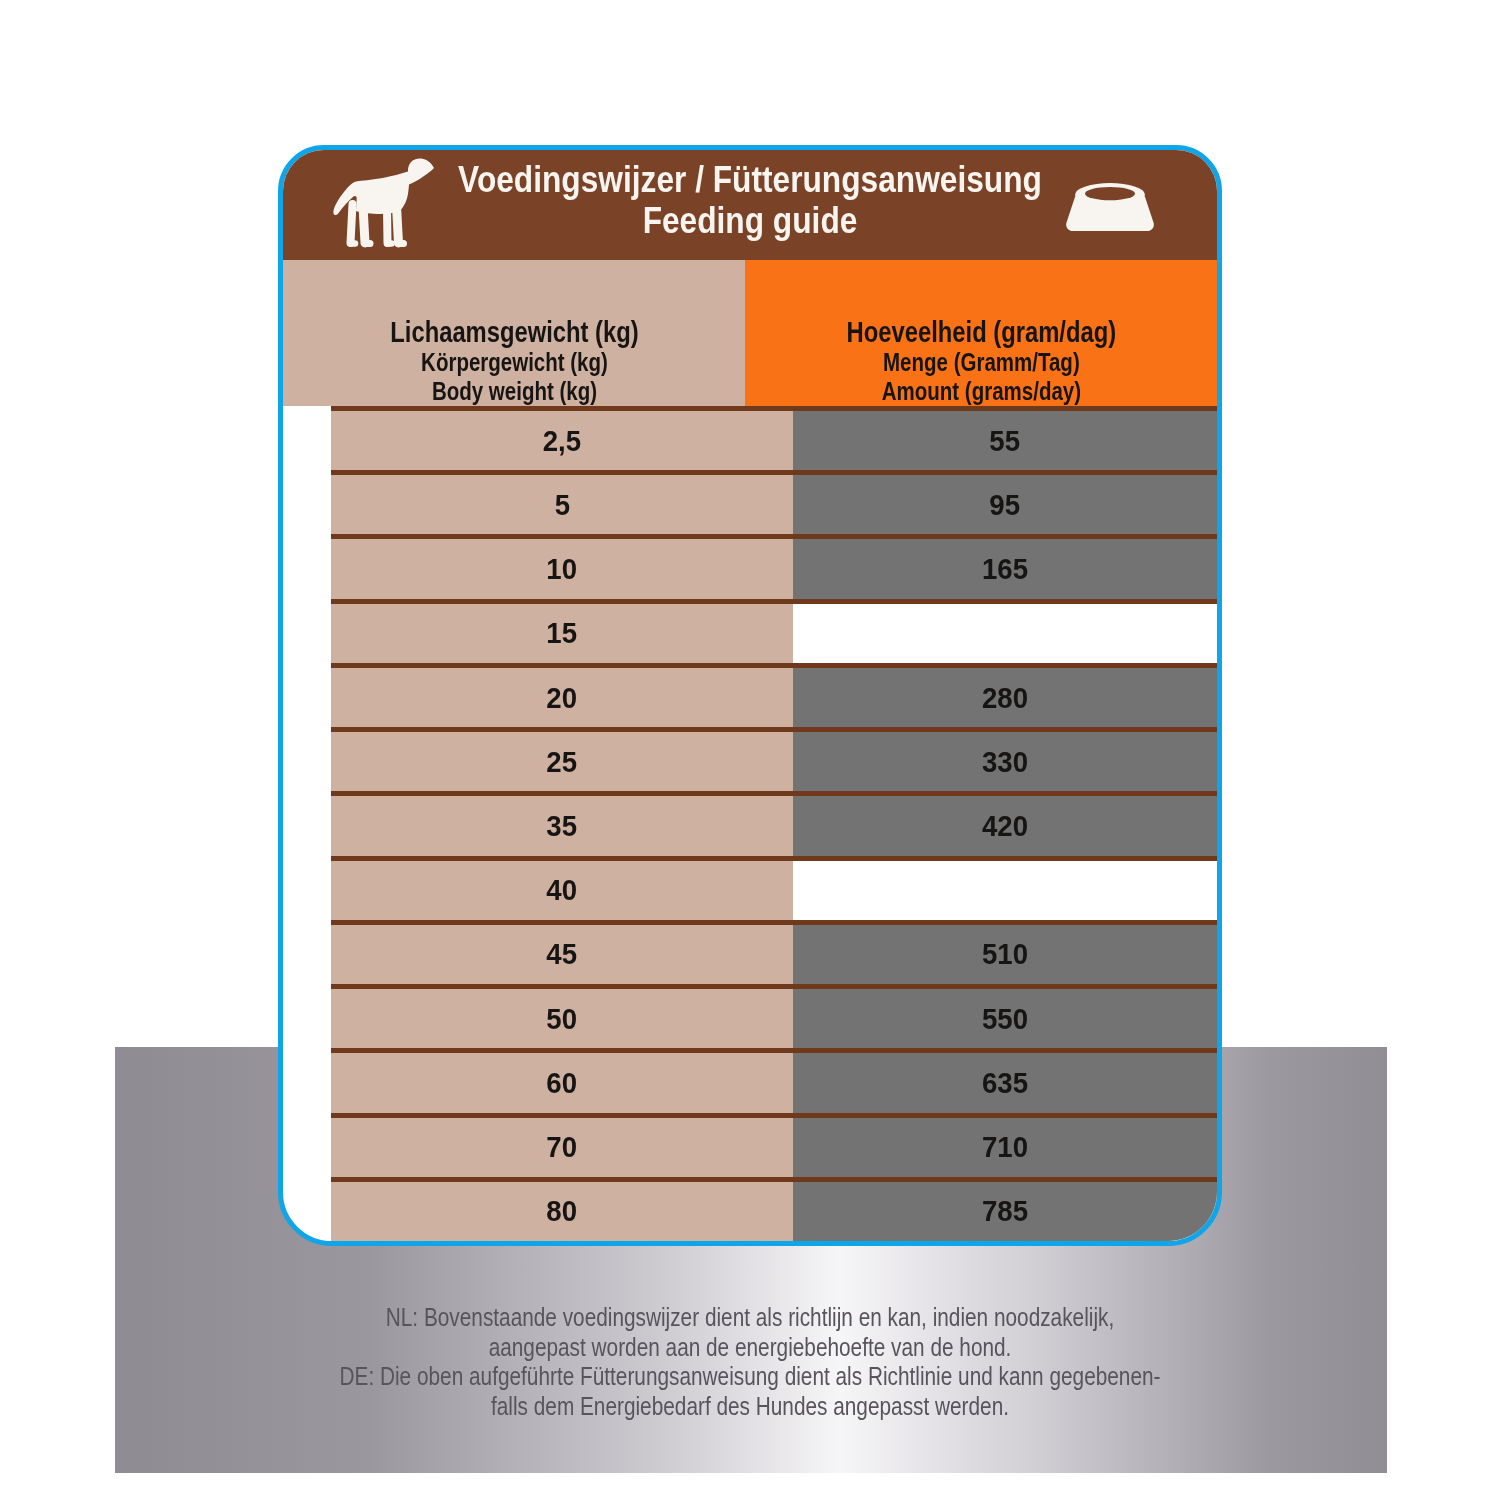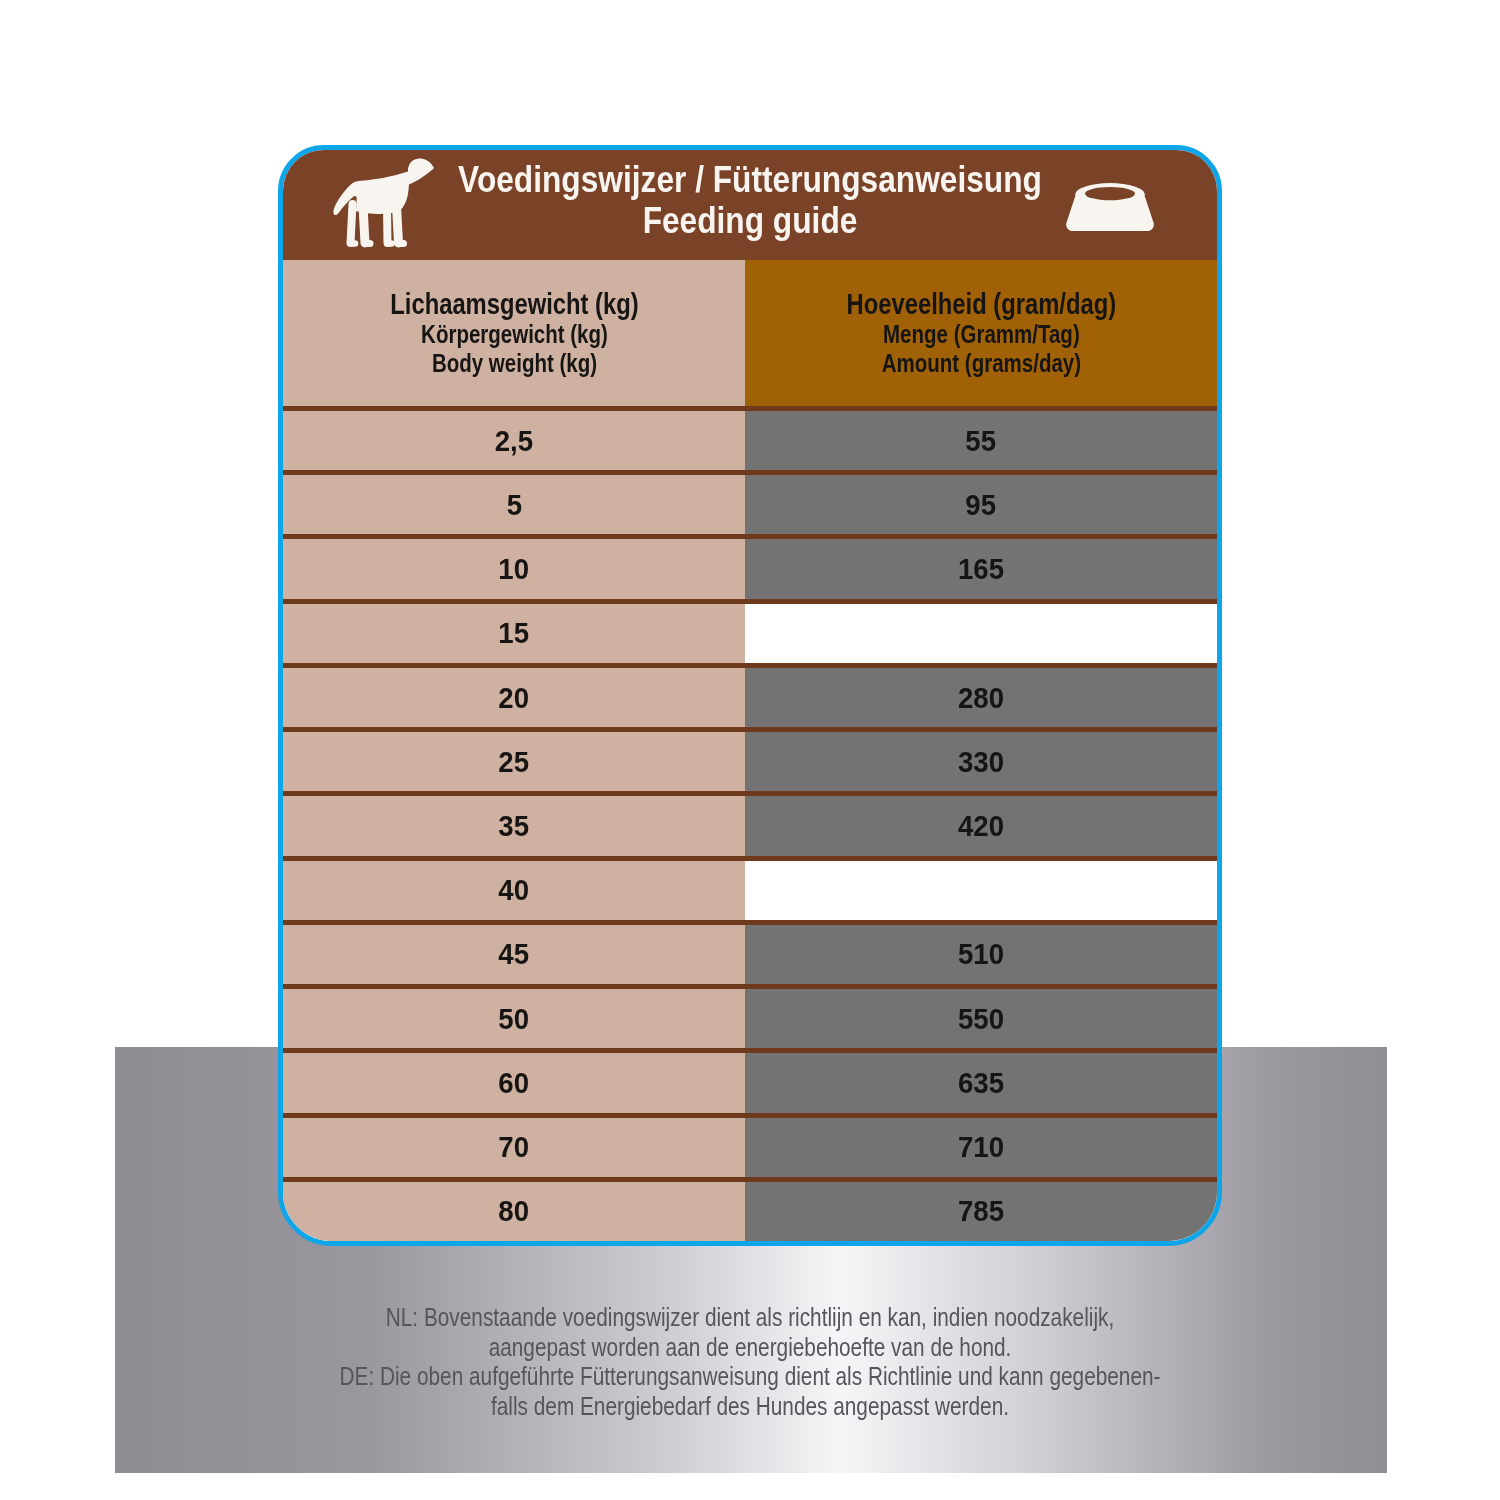--- a/index.html
+++ b/index.html
@@ -16,29 +16,29 @@
     display:flex;flex-direction:column;background:#ffffff;}
 
   .card-header{position:relative;height:110px;flex:0 0 110px;background:#7a4226;color:#f8f4f0;}
   .titles{position:absolute;left:0;right:0;top:9px;text-align:center;transform:scaleX(0.88);}
   .title-line{font-size:36px;font-weight:bold;line-height:41px;white-space:nowrap;}
 
   .dog-svg{position:absolute;left:48px;top:6px;}
   .bowl-svg{position:absolute;right:60px;top:30px;}
 
   .col-headers{display:flex;height:146px;flex:0 0 146px;}
-  .colh{display:flex;flex-direction:column;justify-content:center;align-items:center;
+  .colh{display:flex;flex-direction:column;justify-content:flex-end;align-items:center;
         color:#171513;transform-origin:50% 50%;}
   .colh-inner{transform:scaleX(0.82);text-align:center;white-space:nowrap;}
   .colh-l1{font-size:29px;font-weight:bold;line-height:32px;}
   .colh-l2{font-size:25px;font-weight:bold;line-height:29px;}
   .col-left{width:462px;background:#cfb1a1;}
-  .col-right{flex:1;background:#a16207;}
-
-  .rows{flex:1;display:flex;flex-direction:column;}
+  .col-right{flex:1;background:#f97316;}
+
+  .rows{flex:1;display:flex;flex-direction:column;margin-left:48px;}
   .row{flex:1;display:flex;border-top:5px solid #6f3a1c;}
   .cell{display:flex;align-items:center;justify-content:center;
         font-size:30px;font-weight:bold;color:#171513;}
   .cell-inner{transform:scaleX(0.92);white-space:nowrap;}
   .cell-left{width:462px;background:#cfb1a1;}
   .cell-right{flex:1;background:#737373;}
 
   .footer{position:absolute;left:0;top:1303px;width:1500px;text-align:center;
     color:#57545b;font-size:26px;line-height:29.5px;font-weight:normal;
     transform:scaleX(0.80);transform-origin:50% 50%;}

